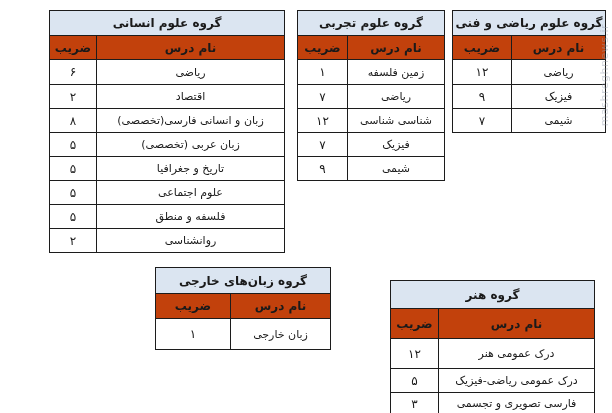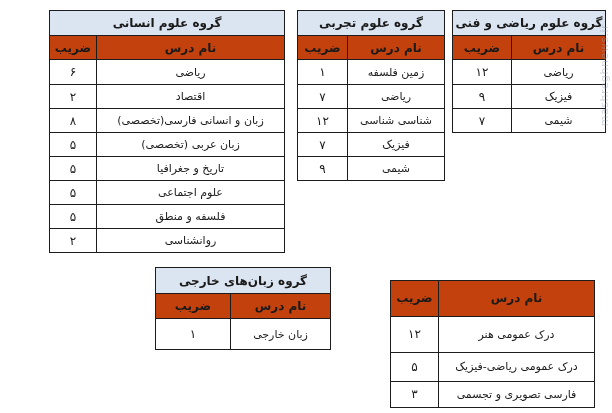--- a/index.html
+++ b/index.html
@@ -194,20 +194,23 @@
   </tr>
 </tbody>
   </table>
 
 <table class="tbl" style="left:390px; top:280px; width:204px; height:128px;">
   <colgroup>
       <col style="width:156px">
       <col style="width:48px">
     </colgroup>
   <tbody>
+      <tr class="title-row" style="height:28px">
+    <th colspan="2">گروه هنر</th>
+  </tr>
   <tr class="head-row" style="height:30px">
     <th>نام درس</th>
     <th>ضریب</th>
   </tr>
   <tr style="height:30px">
     <td>درک عمومی هنر</td>
     <td class="coef">۱۲</td>
   </tr>
   <tr style="height:24px">
     <td>درک عمومی ریاضی-فیزیک</td>

